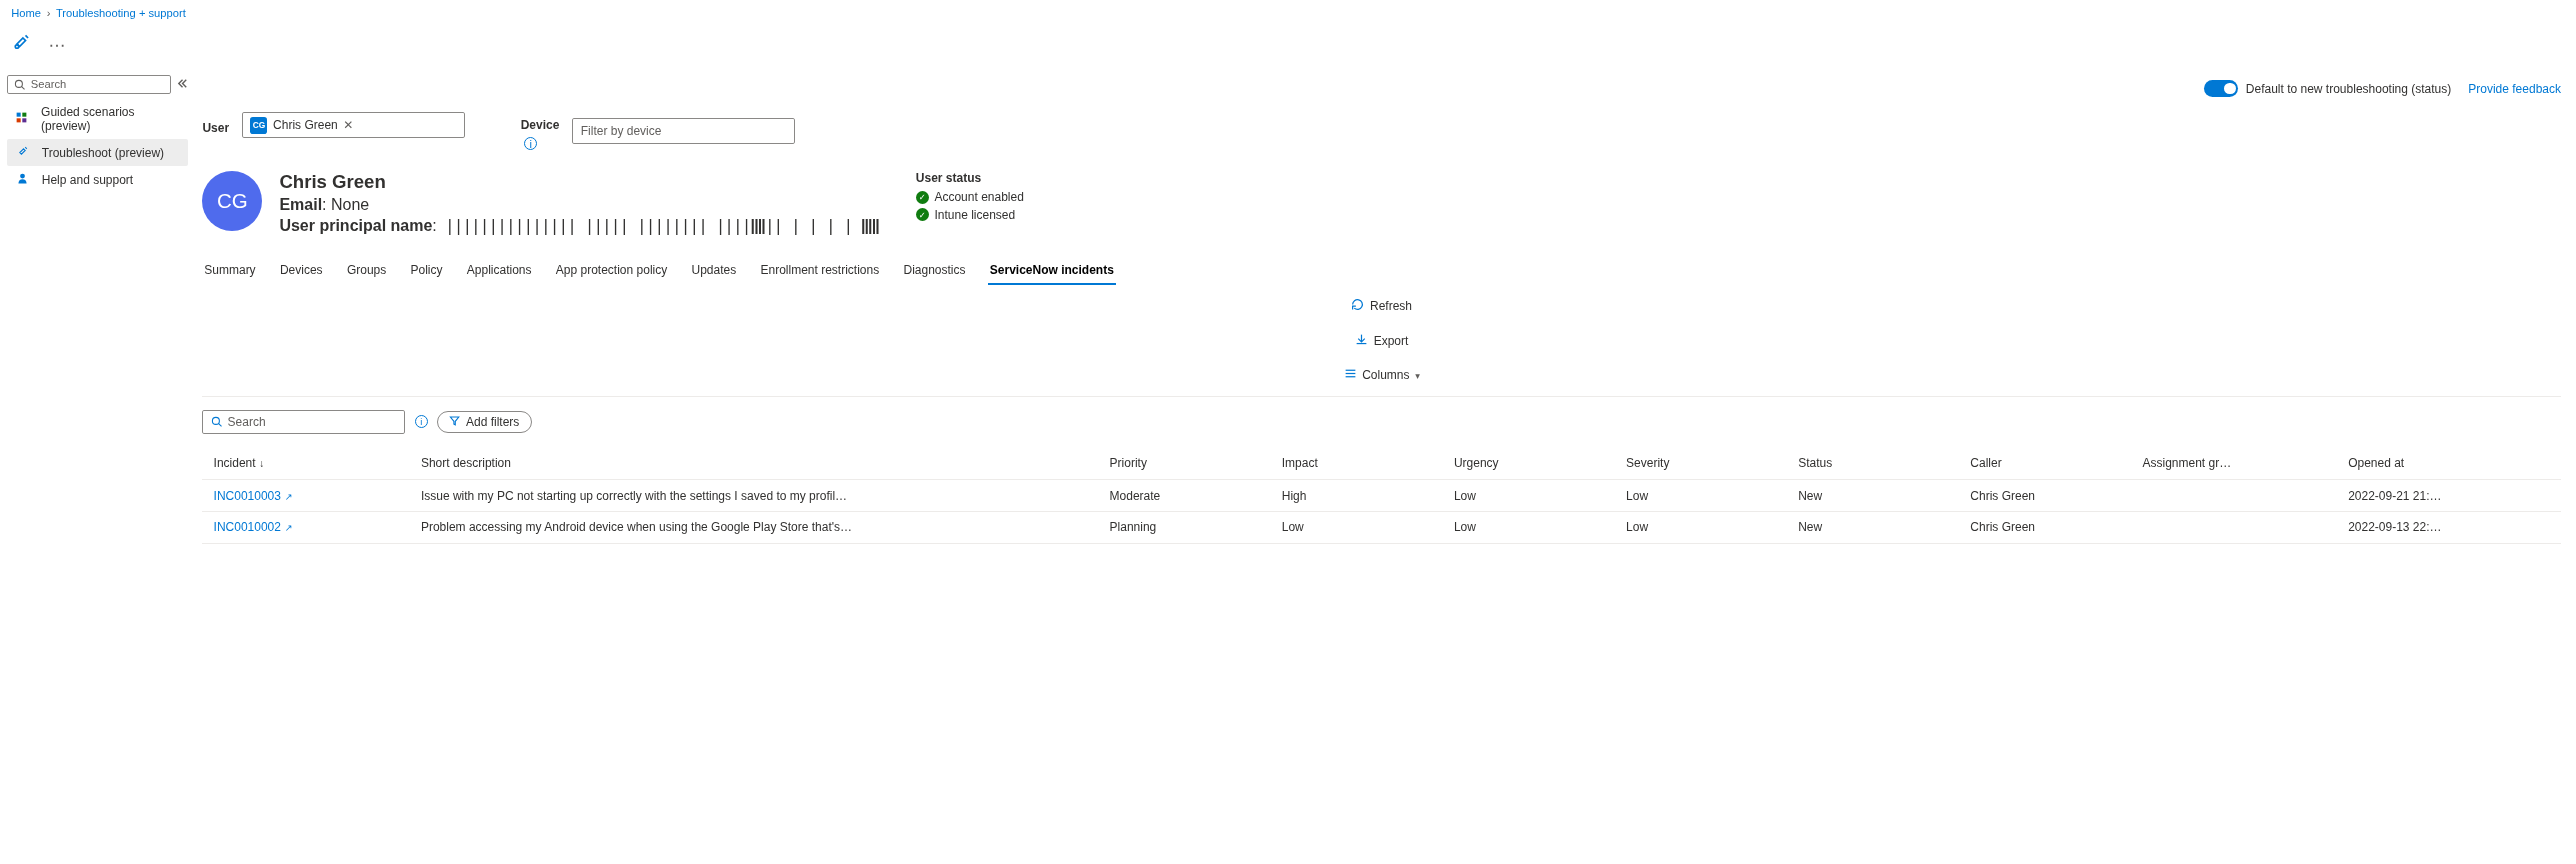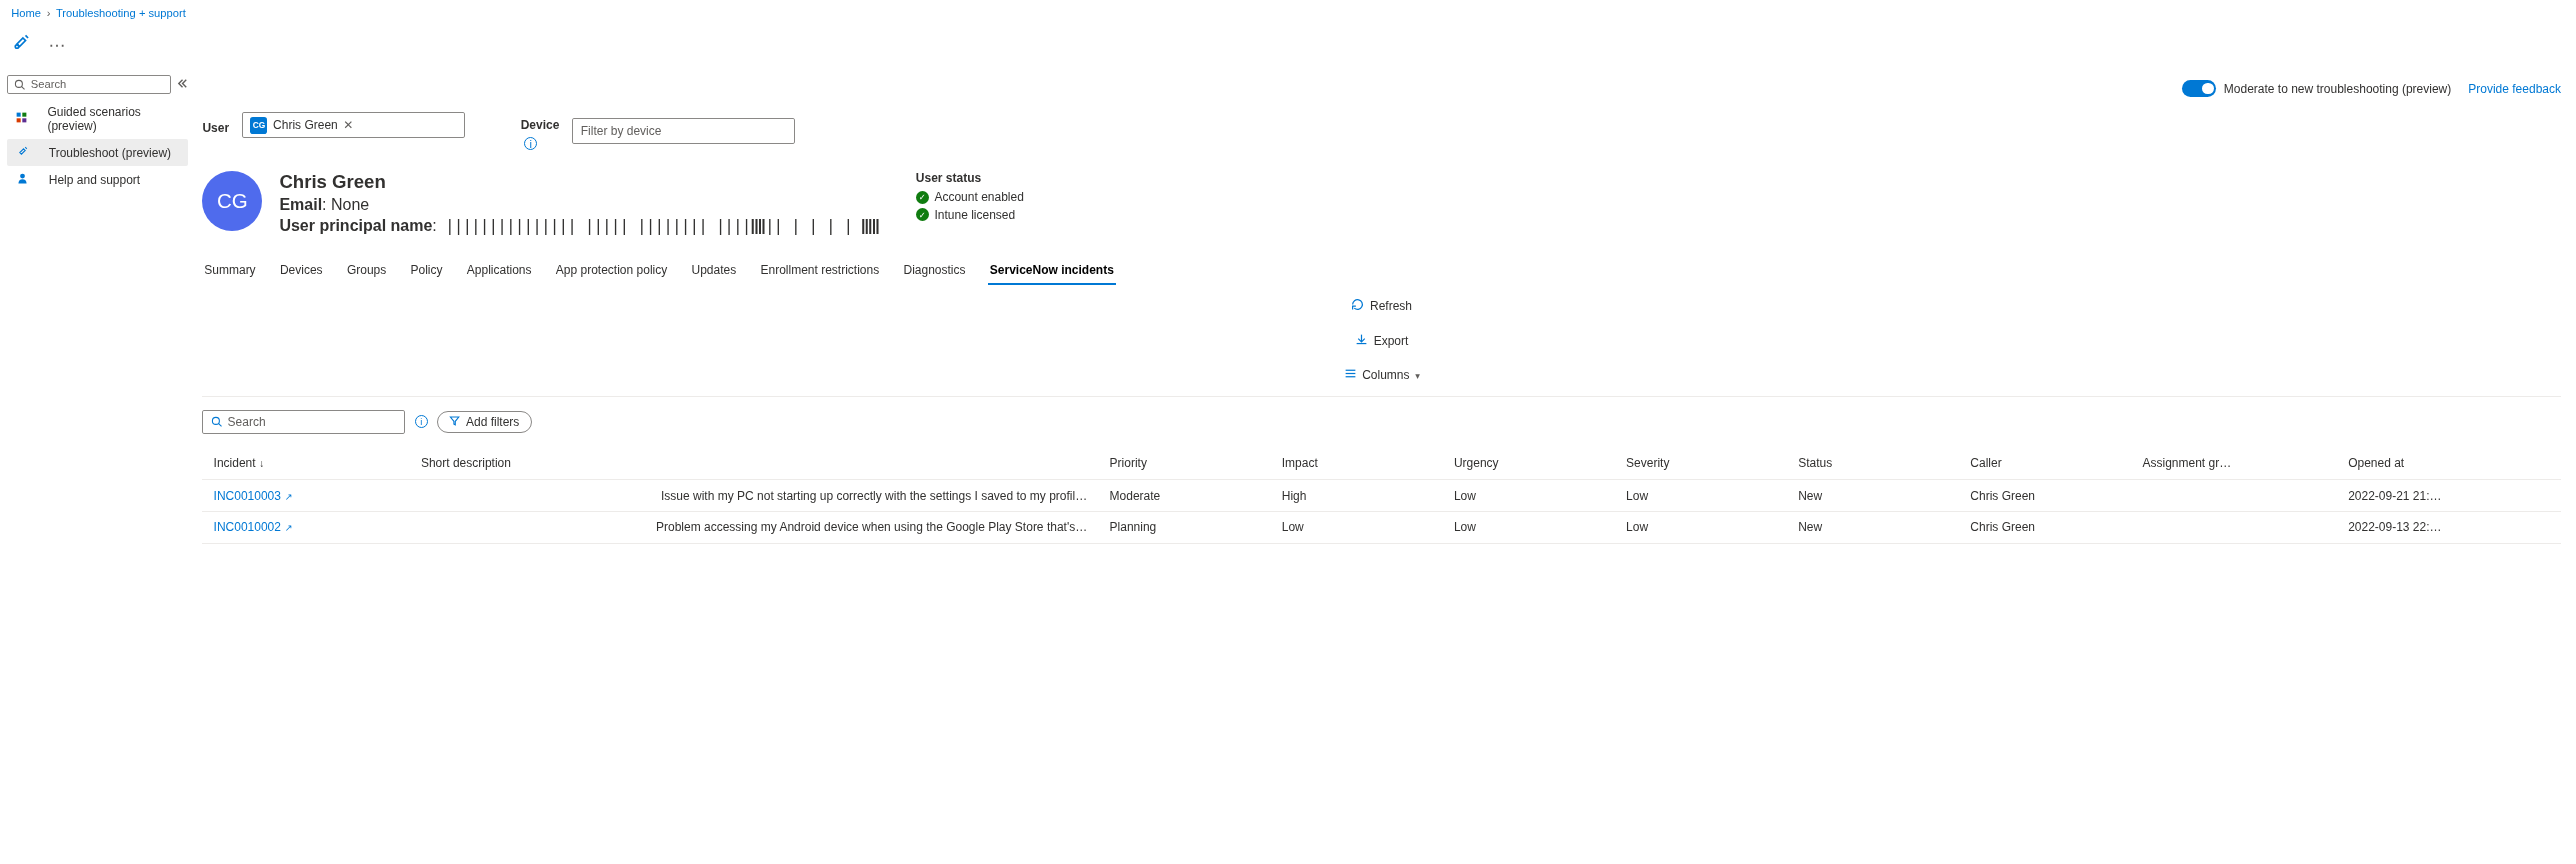--- a/index.html
+++ b/index.html
@@ -19,21 +19,21 @@
 
 
 .layout { display: flex; }
 
 
 .sidebar { width: 195px; flex-shrink: 0; padding: 3.7px 7.4px 0 7.4px; }
 .search-input { width: 164px; border: 0.9px solid #8a8886; border-radius: 1.9px; padding: 2.8px 5.6px; font-size: 11.2px; display: flex; align-items: center; gap: 5.6px; color: #605e5c; margin-bottom: 5.6px; }
 .search-input svg { flex-shrink: 0; }
 .collapse-chevron { color: #605e5c; margin-left: 5.6px; display: inline-flex; padding-top: 3.7px; vertical-align: top; }
 .sidebar-top-row { display: flex; align-items: flex-start; }
-.sidebar-item { display: flex; align-items: center; gap: 19px; padding: 5.6px 7.4px; font-size: 12px; color: #323130; cursor: pointer; border-radius: 1.9px; }
+.sidebar-item { display: flex; align-items: center; gap: 12px; padding: 5.6px 7.4px; font-size: 12px; color: #323130; cursor: pointer; border-radius: 1.9px; }
 .sidebar-item.active { background: #ededed; font-weight: 400; }
 .sidebar-item .ic { width: 15px; text-align: center; font-size: 13px; }
 
 
 .main { flex: 1; padding: 3.7px 15px 0 7.4px; }
 
 
 .toggle-row { display: flex; justify-content: flex-end; align-items: center; gap: 17px; padding: 5.6px 0 11.2px 0; }
 .toggle { display: flex; align-items: center; gap: 7.4px; font-size: 12px; }
 .toggle-switch { width: 34px; height: 17px; background: #0078d4; border-radius: 9.3px; position: relative; cursor: pointer; }
@@ -81,21 +81,21 @@
 .add-filters-btn { border: 0.9px solid #8a8886; border-radius: 13px; padding: 2.8px 11.2px; display: flex; align-items: center; gap: 5.6px; font-size: 12px; color: #323130; cursor: pointer; }
 .add-filters-btn .ic { color: #0078d4; }
 .info-standalone { color: #0078d4; border: 0.9px solid #0078d4; border-radius: 50%; width: 13px; height: 13px; display: flex; align-items: center; justify-content: center; font-size: 9.3px; }
 
 
 .tbl { width: 100%; border-collapse: collapse; font-size: 12px; }
 .tbl th { text-align: left; font-weight: 400; color: #323130; padding: 9.3px 11.2px; border-bottom: 0.9px solid #edebe9; white-space: nowrap; }
 .tbl th .sort { margin-left: 3.7px; font-size: 10.2px; }
 .tbl td { padding: 8.4px 11.2px; border-bottom: 0.9px solid #edebe9; white-space: nowrap; overflow: hidden; text-overflow: ellipsis; max-width: 0; }
 .tbl td.link { color: #0078d4; cursor: pointer; }
-.tbl td.desc { max-width: 354px; text-align: right; }
+.tbl td.desc { max-width: 354px; }
 .ext-icon { color: #0078d4; font-size: 9.3px; margin-left: 3.7px; }
 .tbl tbody tr:first-child td { border-top: 0.9px solid #edebe9; }
 
 svg.icon-search { width: 11.2px; height: 11.2px; }
 </style>
 </head>
 <body>
 
 <div class="breadcrumb">
   <a href="#">Home</a>
@@ -161,21 +161,21 @@
       </span>
       <span>Help and support</span>
     </div>
   </div>
 
   <div class="main">
 
     <div class="toggle-row">
       <div class="toggle">
         <div class="toggle-switch"></div>
-        <span>Moderate to new troubleshooting (preview)</span>
+        <span>Default to new troubleshooting (status)</span>
       </div>
       <a href="#" class="feedback-link">Provide feedback</a>
     </div>
 
     <div class="filter-row">
       <div class="filter-group">
         <div class="filter-label">User</div>
         <div class="chip-input">
           <div class="chip">
             <div class="avatar-sm">CG</div>

